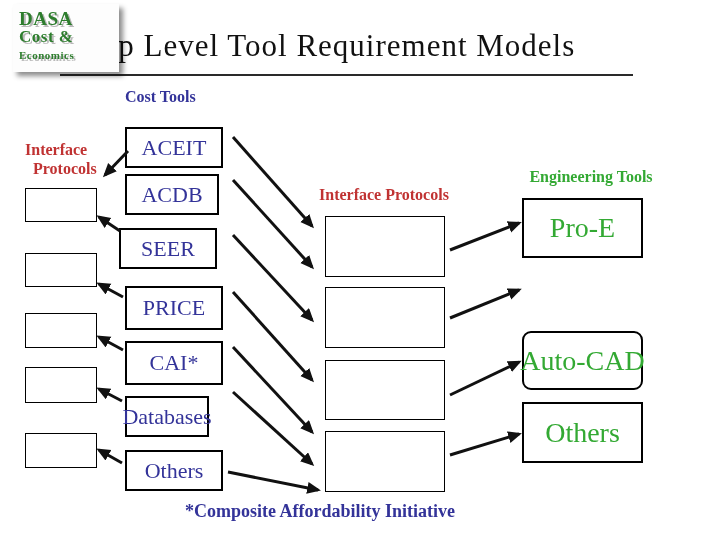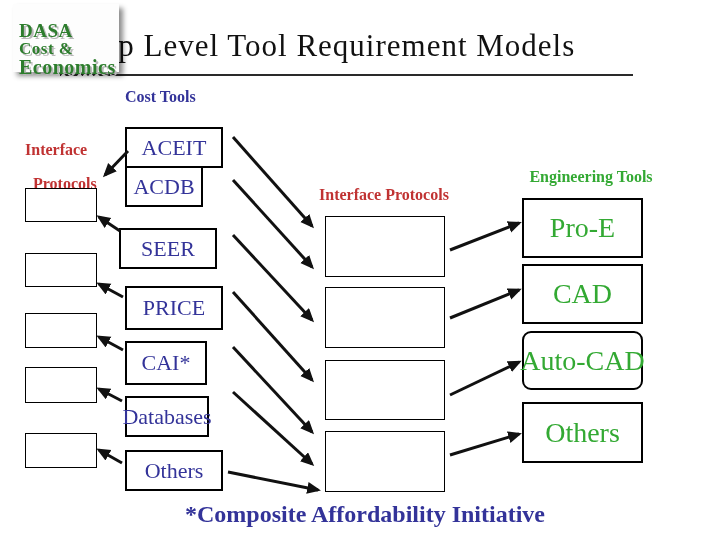--- a/index.html
+++ b/index.html
@@ -10,51 +10,51 @@
   
   .logo{
     position:absolute;left:13px;top:4px;width:106px;height:68px;
     background:#fdfdfd;box-shadow:4px 4px 5px rgba(0,0,0,0.45);
     padding:6px 0 0 6px;box-sizing:border-box;z-index:3;
   }
   .logo .l{
     font-weight:800;color:#2d7d2d;line-height:18px;
     text-shadow:2px 2px 0 #b9b9b9;letter-spacing:0.5px;white-space:nowrap;
   }
-  .logo .l1{font-size:19px;margin-top:12px;}
+  .logo .l1{font-size:19px;}
   .logo .l2{font-size:17px;}
-  .logo .l3{font-size:20px;}
+  .logo .l3{font-size:11px;}
   
   .title{
     position:absolute;left:84px;top:28px;width:600px;
     font-size:31px;color:#111111;letter-spacing:1px;white-space:nowrap;z-index:2;
   }
   .title-rule{position:absolute;left:60px;top:74px;width:573px;height:2px;background:#2a2a2a;}
   
   .hdr{position:absolute;font-weight:bold;font-size:16px;white-space:nowrap;}
   .hdr-cost{left:125px;top:88px;width:98px;color:#333399;}
   .hdr-ip-left{left:25px;top:140px;color:#c03232;line-height:19px;}
-  .hdr-ip-left .ln2{padding-left:8px;margin-top:15px;}
+  .hdr-ip-left .ln2{padding-left:8px;}
   .hdr-ip-mid{left:319px;top:186px;color:#c03232;}
   .hdr-eng{left:522px;top:168px;width:138px;text-align:center;color:#33a933;}
   
   .box{
     position:absolute;background:#ffffff;border:2px solid #000000;
     box-sizing:border-box;display:flex;align-items:center;justify-content:center;
     white-space:nowrap;
   }
   .box.cost{color:#333399;font-size:22px;margin-top:18px;}
   .box.eng{color:#33a933;font-size:28px;align-items:center;}
   .box.empty{border-width:1.6px;}
   
   .arrows{position:absolute;left:0;top:0;width:720px;height:540px;pointer-events:none;z-index:4;}
   .arrows line{stroke:#111111;stroke-width:3;}
   
   .footnote{
-    position:absolute;left:185px;top:501px;font-size:24px;font-weight:bold;
+    position:absolute;left:185px;top:501px;font-size:18px;font-weight:bold;
     color:#333399;white-space:nowrap;
   }
 </style>
 </head>
 <body>
 
 <div class="slide">
 
   <div class="logo">
     <div class="l l1">DASA</div>
@@ -78,49 +78,46 @@
 
   <div class="box empty" style="left:25px;top:188px;width:72px;height:34px;"></div>
   <div class="box empty" style="left:25px;top:253px;width:72px;height:34px;"></div>
   <div class="box empty" style="left:25px;top:313px;width:72px;height:35px;"></div>
   <div class="box empty" style="left:25px;top:367px;width:72px;height:36px;"></div>
   <div class="box empty" style="left:25px;top:433px;width:72px;height:35px;"></div>
 
   <div class="box cost" style="left:125px;top:109px;width:98px;height:41px;">
     <span>ACEIT</span>
   </div>
-  <div class="box cost" style="left:125px;top:148px;width:78px;height:41px;text-align:right;">
+  <div class="box cost" style="left:125px;top:156px;width:94px;height:41px;text-align:right;">
     <span>ACDB</span>
   </div>
   <div class="box cost" style="left:119px;top:210px;width:98px;height:41px;">
     <span>SEER</span>
   </div>
   <div class="box cost" style="left:125px;top:268px;width:98px;height:44px;">
     <span>PRICE</span>
   </div>
-  <div class="box cost" style="left:125px;top:323px;width:82px;height:44px;">
+  <div class="box cost" style="left:125px;top:323px;width:98px;height:44px;">
     <span>CAI*</span>
   </div>
   <div class="box cost" style="left:125px;top:378px;width:84px;height:41px;">
     <span>Databases</span>
   </div>
   <div class="box cost" style="left:125px;top:432px;width:98px;height:41px;">
     <span>Others</span>
   </div>
 
   <div class="box empty" style="left:325px;top:216px;width:120px;height:61px;"></div>
   <div class="box empty" style="left:325px;top:287px;width:120px;height:61px;"></div>
   <div class="box empty" style="left:325px;top:360px;width:120px;height:60px;"></div>
   <div class="box empty" style="left:325px;top:431px;width:120px;height:61px;"></div>
 
   <div class="box eng" style="left:522px;top:198px;width:121px;height:60px;">
     <span>Pro-E</span>
-  </div>
-  <div class="box eng" style="left:522px;top:264px;width:121px;height:60px;">
-    <span>CAD</span>
   </div>
   <div class="box eng" style="left:522px;top:331px;width:121px;height:59px;border-radius:9px;">
     <span>Auto-CAD</span>
   </div>
   <div class="box eng" style="left:522px;top:402px;width:121px;height:61px;">
     <span>Others</span>
   </div>
 
   <svg class="arrows" viewBox="0 0 720 540">
     <defs>

